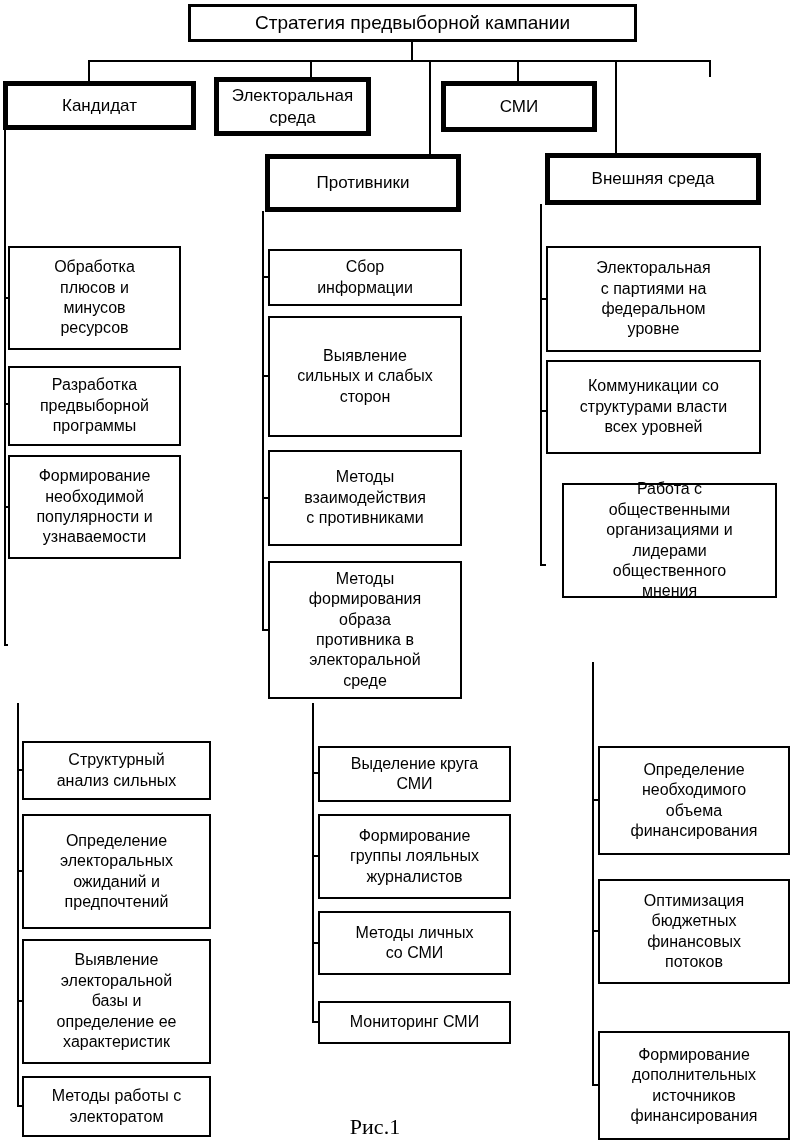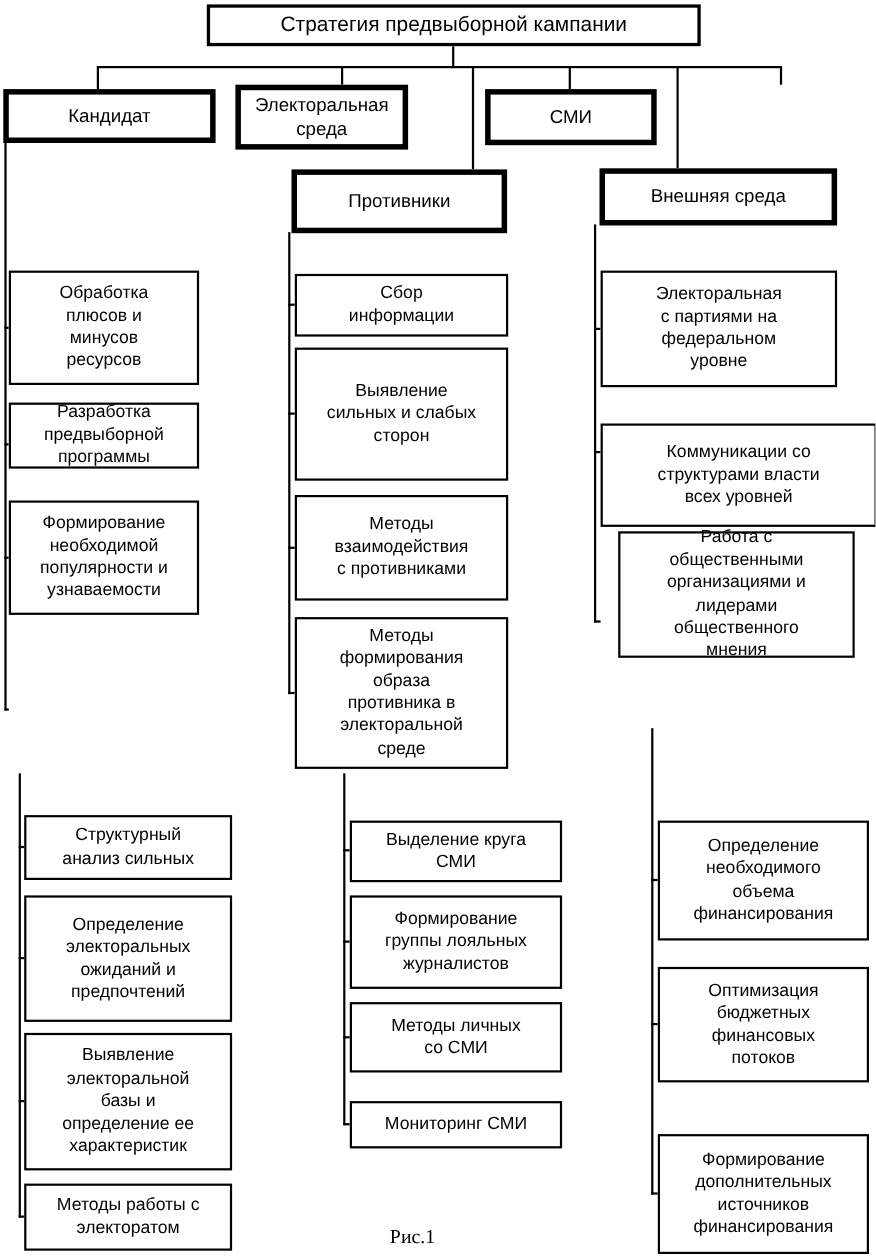--- a/index.html
+++ b/index.html
@@ -25,21 +25,21 @@
     font-size: 16px;
     line-height: 1.28;
     padding: 2px 4px;
   }
   .hdr { border-width: 5px; font-size: 17px; }
   .title-box { border-width: 3px; font-size: 19px; }
   .line { position: absolute; background: #000; }
   .caption {
     position: absolute;
     font-family: "Liberation Serif", serif;
-    font-size: 18px;
+    font-size: 22px;
     text-align: center;
   }
 </style>
 </head>
 <body>
 
 <div class="canvas">
 
   <div class="line" style="left:411px;top:42px;width:2px;height:19px"></div>
   <div class="line" style="left:88px;top:60px;width:623px;height:2px"></div>
@@ -92,21 +92,21 @@
 среда</div>
   <div class="box hdr" style="left:441px;top:81px;width:156px;height:51px">СМИ</div>
 
   <div class="box hdr" style="left:265px;top:154px;width:196px;height:58px">Противники</div>
   <div class="box hdr" style="left:545px;top:153px;width:216px;height:52px">Внешняя среда</div>
 
   <div class="box" style="left:8px;top:246px;width:173px;height:104px">Обработка
 плюсов и
 минусов
 ресурсов</div>
-  <div class="box" style="left:8px;top:366px;width:173px;height:60px">Разработка
+  <div class="box" style="left:8px;top:366px;width:173px;height:80px">Разработка
 предвыборной
 программы</div>
   <div class="box" style="left:8px;top:455px;width:173px;height:104px">Формирование
 необходимой
 популярности и
 узнаваемости</div>
 
   <div class="box" style="left:22px;top:741px;width:189px;height:59px">Структурный
 анализ сильных</div>
   <div class="box" style="left:22px;top:814px;width:189px;height:115px">Определение
@@ -142,21 +142,21 @@
 группы лояльных
 журналистов</div>
   <div class="box" style="left:318px;top:911px;width:193px;height:64px">Методы личных
 со СМИ</div>
   <div class="box" style="left:318px;top:1001px;width:193px;height:43px">Мониторинг СМИ</div>
 
   <div class="box" style="left:546px;top:246px;width:215px;height:106px">Электоральная
 с партиями на
 федеральном
 уровне</div>
-  <div class="box" style="left:546px;top:385px;width:251px;height:94px">Коммуникации со
+  <div class="box" style="left:546px;top:360px;width:215px;height:94px">Коммуникации со
 структурами власти
 всех уровней</div>
   <div class="box" style="left:562px;top:483px;width:215px;height:115px">Работа с
 общественными
 организациями и
 лидерами
 общественного
 мнения</div>
 
   <div class="box" style="left:598px;top:746px;width:192px;height:109px">Определение

